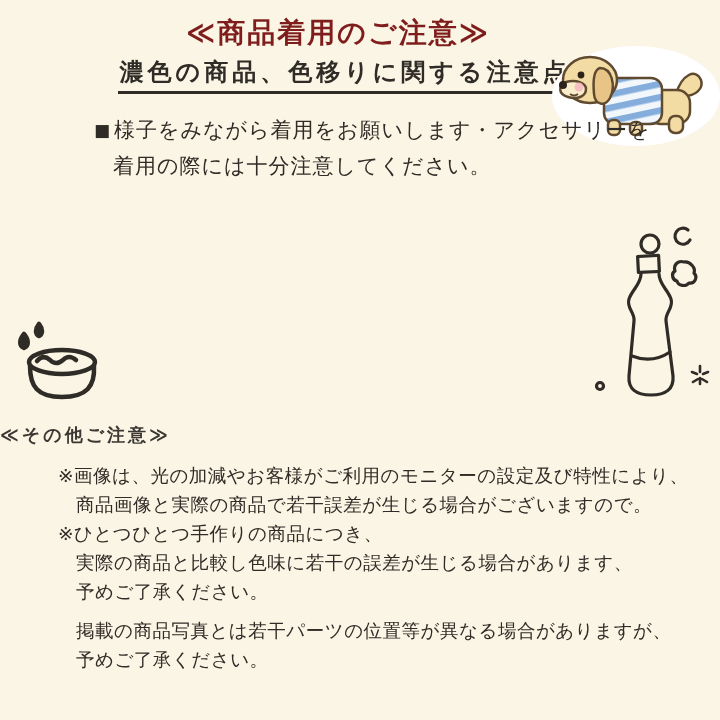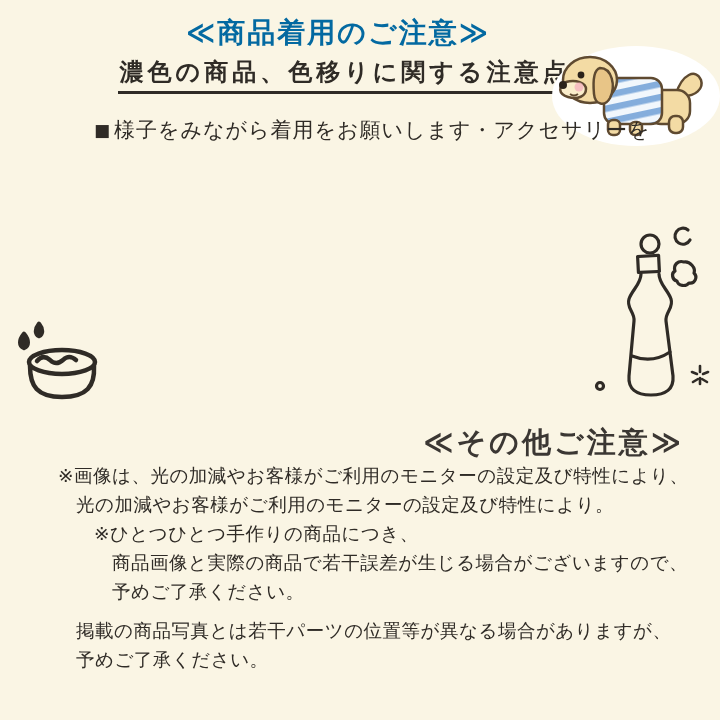--- a/index.html
+++ b/index.html
@@ -5,21 +5,21 @@
   html,body { margin:0; padding:0; background:#fff; }
   .page {
     position:relative; width:720px; height:720px; overflow:hidden;
     background:#FAF5E4;
     font-family:"DejaVu Sans", sans-serif;
     color:#2F2B26;
   }
   .main-heading {
     position:absolute; top:14px; left:0; width:676px;
     text-align:center; font-size:28px; font-weight:bold;
-    letter-spacing:2px; color:#0369a1; white-space:nowrap;
+    letter-spacing:2px; color:#7f1d1d; white-space:nowrap;
   }
   .sub-heading-wrap {
     position:absolute; top:56px; left:0; width:690px; text-align:center;text-decoration:underline;
   }
   .sub-heading {
     display:inline-block; font-size:24px; font-weight:bold;
     letter-spacing:4px; padding:0 2px 3px 2px;
     border-bottom:3px solid #2F2B26; white-space:nowrap;
   }
   .bullets { position:absolute; left:94px; top:112px; width:580px; font-size:21px; letter-spacing:1px; }
@@ -28,28 +28,28 @@
   .marker { font-size:17px; margin-right:3px; vertical-align:1px; }
   .pink { color:#E75783; }
   .hl {
     font-weight:bold;
     background:linear-gradient(to bottom, rgba(0,0,0,0) 42%, #F6AEC6 42%);
     padding:0 1px;
   }
   .bullet-1 { margin-bottom:21px; }
   .bullet-2 { margin-bottom:24px; }
   .other-heading {
-    position:absolute; top:423px; left:0; width:684px; text-align:right;
-    font-size:29px; font-weight:bold; letter-spacing:3px; color:#3B3733;
+    position:absolute; top:423px; left:0; width:684px; text-align:left;
+    font-size:18px; font-weight:bold; letter-spacing:3px; color:#3B3733;
     white-space:nowrap;
   }
   .paragraphs { position:absolute; left:58px; top:461px; width:640px; font-size:18.5px; letter-spacing:0.5px; }
   .pline { height:29px; line-height:29px; white-space:nowrap; }
   .para-1 { }
-  .para-2 { margin-bottom:10px;margin-left:36px; }
+  .para-2 { margin-bottom:10px; }
   .para-indent { padding-left:18px; }
   .illus { position:absolute; }
   .dog-illus    { left:548px; top:38px;  width:172px; height:112px; }
   .tub-illus    { left:6px;   top:312px; width:102px; height:102px; }
   .bottle-illus { left:592px; top:226px; width:128px; height:182px; }
 </style>
 </head>
 <body>
 
 <div class="page">
@@ -91,20 +91,21 @@
       <circle cx="33" cy="37" r="3.4" fill="#2B221A"></circle>
       <circle cx="31" cy="49" r="4.5" fill="#F5B6C0" opacity="0.85"></circle>
     </svg>
   </span>
 
   <div class="bullets">
 
 
     <div class="bullet-2">
       <div class="bline"><span class="marker">■</span><span>様子をみながら着用をお願いします・アクセサリーを</span></div>
+      <div class="bline cont">着用の際には十分注意してください。</div>
     </div>
 
 
   </div>
 
   <span class="illus tub-illus">
     <svg width="102" height="102" viewBox="0 0 102 102">
       <g stroke="#2F2B26" stroke-width="4.5" fill="none" stroke-linecap="round" stroke-linejoin="round">
         <path d="M18 22 C23 28, 23 34, 18 36 C13 34, 13 28, 18 22 Z" fill="#2F2B26"></path>
         <path d="M33 12 C37 17, 37 22, 33 24 C29 22, 29 17, 33 12 Z" fill="#2F2B26"></path>
@@ -136,26 +137,26 @@
       </g>
     </svg>
   </span>
 
   <div class="other-heading">≪その他ご注意≫</div>
 
   <div class="paragraphs">
 
     <div class="para-1">
       <div class="pline">※画像は、光の加減やお客様がご利用のモニターの設定及び特性により、</div>
-      <div class="pline para-indent">光の加減やお客様がご利用のモニターの設定及び特性により。</div>
+      <div class="pline para-indent">商品画像と実際の商品で若干誤差が生じる場合がございますので。</div>
     </div>
 
     <div class="para-2">
       <div class="pline">※ひとつひとつ手作りの商品につき、</div>
-      <div class="pline para-indent">商品画像と実際の商品で若干誤差が生じる場合がございますので、</div>
+      <div class="pline para-indent">実際の商品と比較し色味に若干の誤差が生じる場合があります、</div>
       <div class="pline para-indent">予めご了承ください。</div>
     </div>
 
     <div class="para-3 para-indent">
       <div class="pline">掲載の商品写真とは若干パーツの位置等が異なる場合がありますが、</div>
       <div class="pline">予めご了承ください。</div>
     </div>
 
   </div>
 

